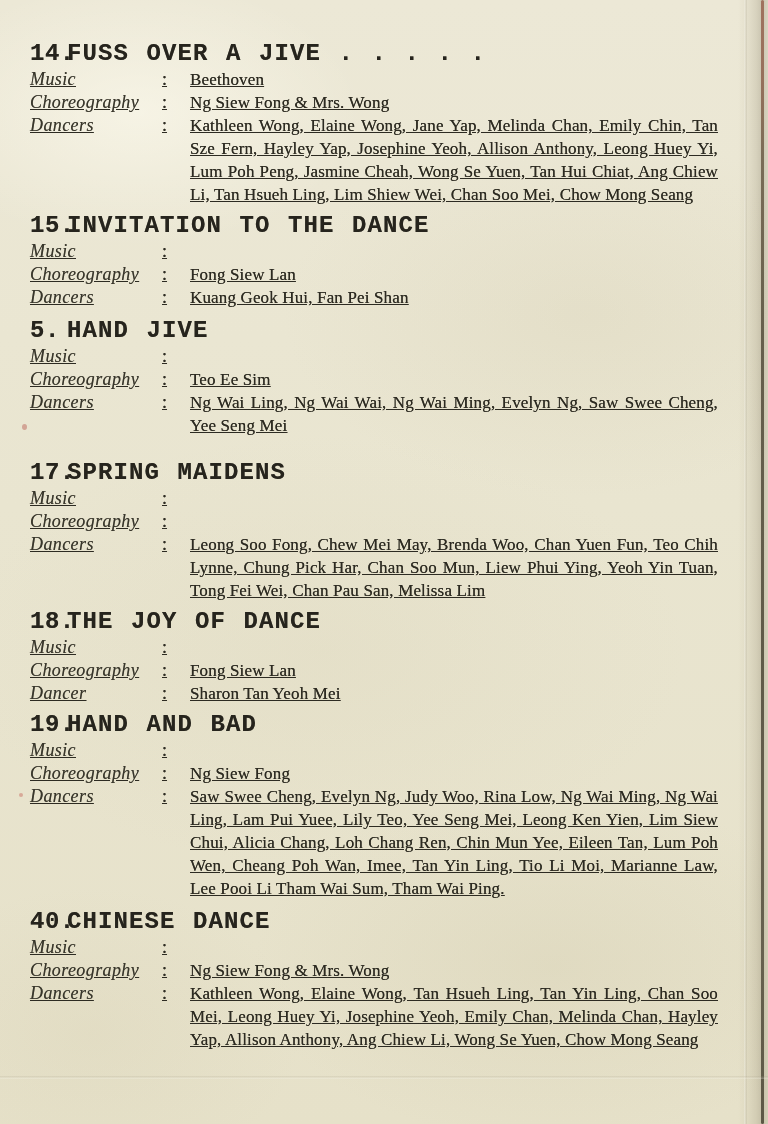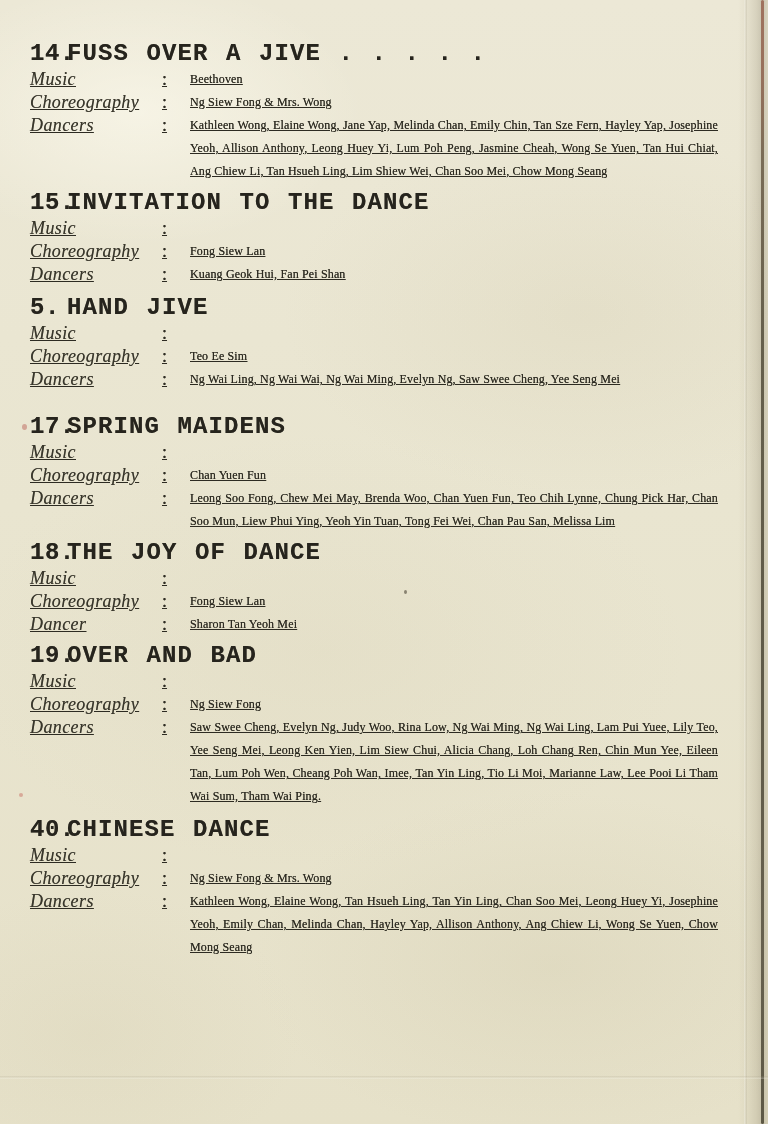--- a/index.html
+++ b/index.html
@@ -57,21 +57,21 @@
     font-size: 18px;
     letter-spacing: 0.4px;
     color: #38362b;
     text-shadow: 0 0 0.4px rgba(56,54,43,0.55);
   }
   .row-colon {
     font-size: 18px;
     text-shadow: 0 0 0.5px rgba(45,43,34,0.8);
   }
   .row-value {
-    font-size: 12px;
+    font-size: 17px;
     text-align: justify;
     letter-spacing: 0.15px;
     color: #2c2a21;
     text-shadow: 0 0 0.5px rgba(44,42,33,0.8);
   }
 
   
   .edge-shade {
     position: absolute; top: 0; bottom: 0; right: 0; width: 30px;
     background: linear-gradient(90deg,
@@ -196,21 +196,20 @@
     <div class="rows">
   <div class="detail-row">
     <span class="row-label">Music</span>
     <span class="row-colon">:</span>
     <span class="row-value"></span>
   </div>
 
   <div class="detail-row">
     <span class="row-label">Choreography</span>
     <span class="row-colon">:</span>
-    <span class="row-value">Chan Yuen Fun</span>
   </div>
 
   <div class="detail-row">
     <span class="row-label">Dancers</span>
     <span class="row-colon">:</span>
     <span class="row-value">Leong Soo Fong, Chew Mei May, Brenda Woo, Chan Yuen Fun, Teo Chih Lynne, Chung Pick Har, Chan Soo Mun, Liew Phui Ying, Yeoh Yin Tuan, Tong Fei Wei, Chan Pau San, Melissa Lim</span>
   </div>
 </div>
   </section>
 
@@ -236,21 +235,21 @@
     <span class="row-label">Dancer</span>
     <span class="row-colon">:</span>
     <span class="row-value">Sharon Tan Yeoh Mei</span>
   </div>
 </div>
   </section>
 
   <section class="dance-section">
     <h2 class="section-header">
       <span class="section-number">19.</span>
-      <span class="section-title">OVER AND BAD</span>
+      <span class="section-title">HAND AND BAD</span>
     </h2>
     <div class="rows">
   <div class="detail-row">
     <span class="row-label">Music</span>
     <span class="row-colon">:</span>
     <span class="row-value"></span>
   </div>
 
   <div class="detail-row">
     <span class="row-label">Choreography</span>

